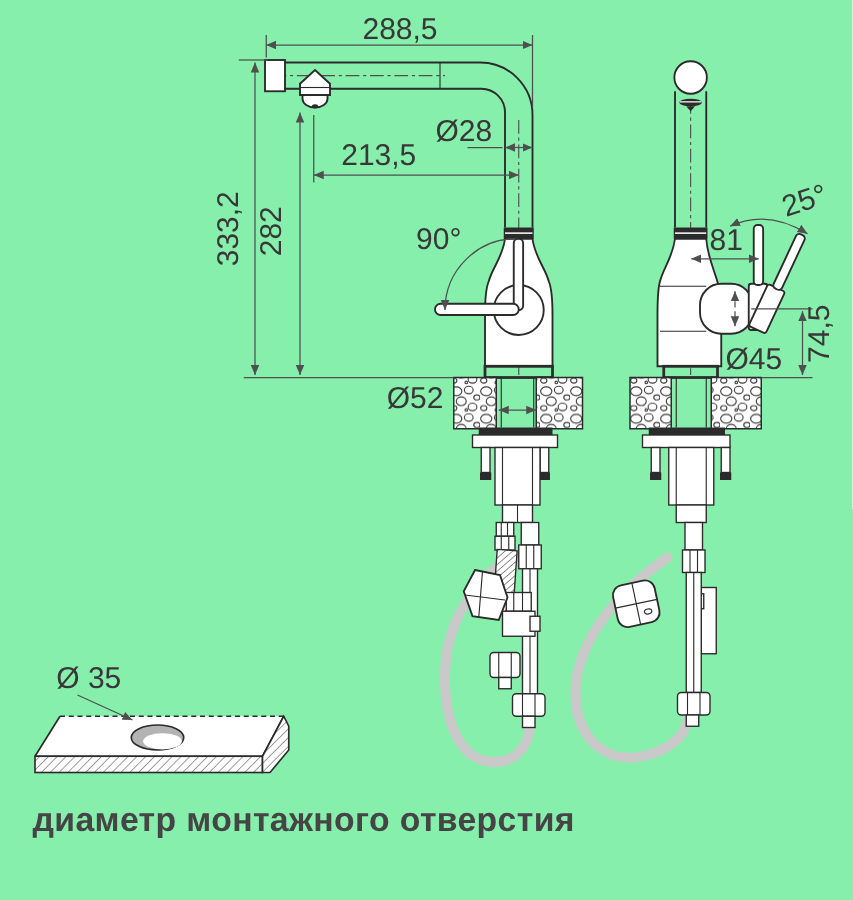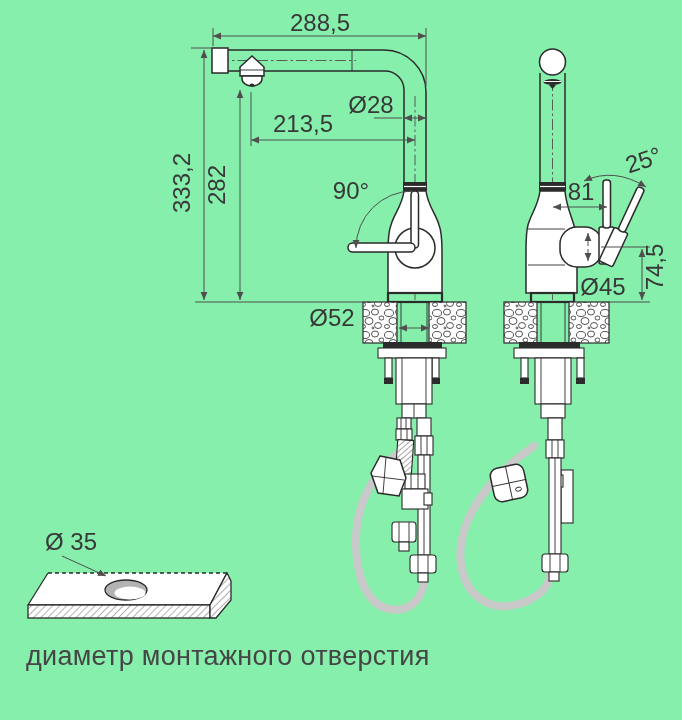--- a/index.html
+++ b/index.html
@@ -10,21 +10,21 @@
   .outline2{stroke:#2b2b2b;stroke-width:2.2;fill:none;}
   .fillw{fill:#ffffff;stroke:#2b2b2b;stroke-width:1.5;}
   .fillw-thin{fill:#ffffff;stroke:#2b2b2b;stroke-width:1.1;}
   .dark{fill:#2b2b2b;stroke:none;}
   .dim{stroke:#4f4f4f;stroke-width:1;fill:none;}
   .cl{stroke:#4f4f4f;stroke-width:0.9;fill:none;stroke-dasharray:11 3 2.5 3;}
   .dimtxt{fill:#383838;font-size:24px;font-family:"Liberation Sans",sans-serif;}
   .hose{stroke:#c9c9c9;stroke-width:8;fill:none;stroke-linecap:round;}
   .inner{stroke:#2b2b2b;stroke-width:0.9;fill:none;}
   .caption{position:absolute;left:26px;top:639px;color:#454545;font-size:27px;
-           line-height:34px;letter-spacing:0.3px;}
+           line-height:34px;letter-spacing:0.3px;font-weight:bold;}
 </style>
 </head>
 <body>
 
 <div class="stage">
 <svg width="682" height="720" viewBox="0 0 682 720">
   <defs>
     <marker id="arr" viewBox="0 0 9 8" refX="8" refY="4" markerWidth="9" markerHeight="8" orient="auto-start-reverse">
       <path d="M0,0.6 L8,4 L0,7.4 Z" fill="#4f4f4f"></path>
     </marker>

